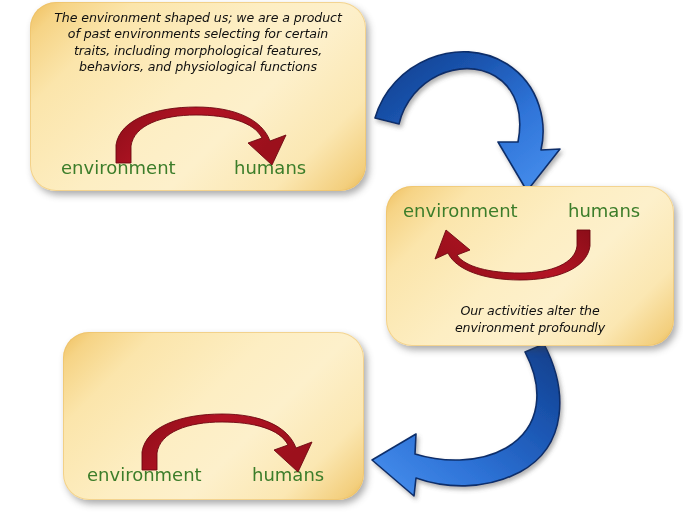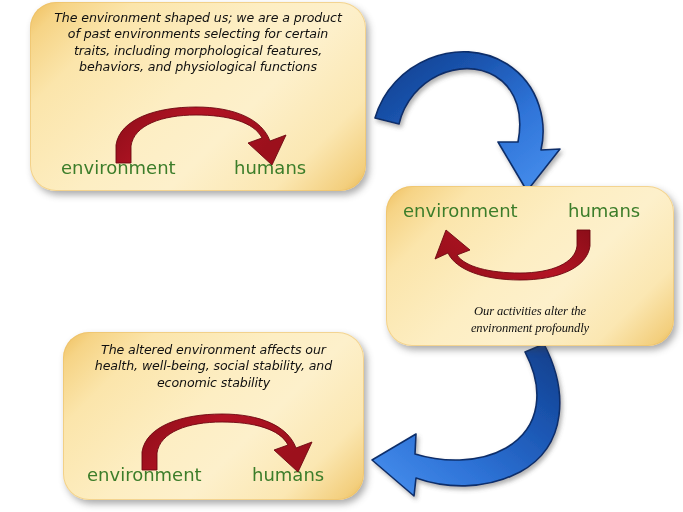--- a/index.html
+++ b/index.html
@@ -66,21 +66,21 @@
     font-style: italic;
     color: #101010;
     font-family: "DejaVu Sans", sans-serif;
     line-height: 1.30;
     letter-spacing: -0.1px;
     padding: 0 12px;
     box-sizing: border-box;
     white-space: pre-line;
   }
   #desc-top    { top: 8px;  font-size: 12.6px; }
-  #desc-middle { bottom: 10px; font-size: 12.6px; font-family: Liberation Serif, serif; }
+  #desc-middle { bottom: 10px; font-size: 12.6px; }
   #desc-bottom { top: 10px; font-size: 12.6px; }
 
   
   .term {
     position: absolute;
     color: #3c7d2a;
     font-family: "DejaVu Sans", sans-serif;
     font-size: 18px;
     font-weight: 400;
     white-space: nowrap;
@@ -223,23 +223,20 @@
                  Z" fill="url(#redGradMid)" stroke="#6d0811" stroke-width="0.9" stroke-linejoin="round"></path>
       </svg>
 
       <div class="desc" id="desc-middle">Our activities alter the
 environment profoundly</div>
     </div>
   </div>
 
   <div class="box" id="box-bottom">
     <div class="box-inner">
-      <div class="desc" id="desc-bottom">The altered environment affects our
-health, well-being, social stability, and
-economic stability</div>
 
       <svg class="arrow-svg red-arrow-layer" style="left:73px; top:80px; width:190px; height:62px;" viewBox="0 0 190 62">
         <defs>
           <linearGradient id="redGradBot" x1="0" y1="0" x2="1" y2="0.3">
             <stop offset="0%" stop-color="#8b0d18"></stop>
             <stop offset="45%" stop-color="#b31424"></stop>
             <stop offset="100%" stop-color="#9c101c"></stop>
           </linearGradient>
         </defs>
         <path d="M 6 58

